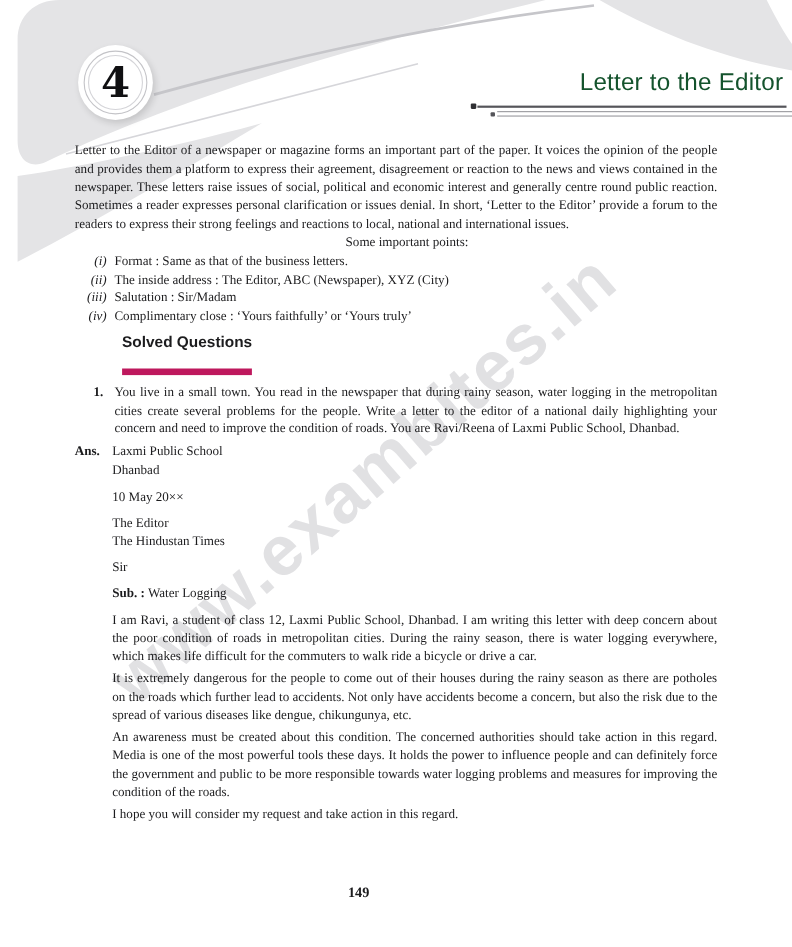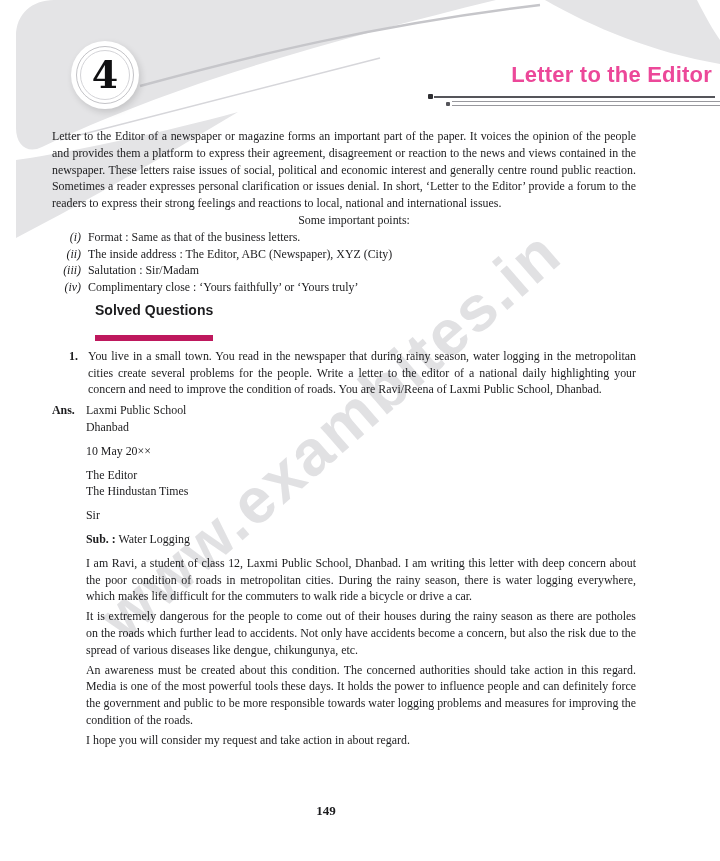--- a/index.html
+++ b/index.html
@@ -21,41 +21,41 @@
   }
   .chapter-badge .ring1 { position:absolute; inset:5px;  border:1px solid #c3c3c7; border-radius:50%; }
   .chapter-badge .ring2 { position:absolute; inset:9px;  border:1px solid #d4d4d8; border-radius:50%; }
   .chapter-number {
     font-family:"DejaVu Serif", serif; font-weight:bold; font-size:38px;
     color:#101012; line-height:1;
   }
 
   .page-title {
     position:absolute; top:62px; right:8px; z-index:2;
-    font-family:"Liberation Sans", sans-serif; font-weight:bold;
-    font-size:22px; letter-spacing:0.2px; color:#ec4899;
+    font-family:"Liberation Sans", sans-serif; font-weight:normal;
+    font-size:22px; letter-spacing:0.2px; color:#14532d;
   }
   .title-rule-1 { position:absolute; top:96px;  left:434px; right:5px; height:2px; background:#55555a; z-index:2; }
   .title-dot-1  { position:absolute; top:94px;  left:428px; width:5px; height:5px; background:#2f2f33; border-radius:1px; z-index:2; }
   .title-rule-2 { position:absolute; top:101px; left:452px; right:0;  height:5px;
                   border-top:1.5px solid #98989d; border-bottom:1.5px solid #98989d; z-index:2; }
   .title-dot-2  { position:absolute; top:102px; left:446px; width:4px; height:4px; background:#55555a; border-radius:1px; z-index:2; }
 
   
   .watermark {
     position:absolute; left:-10px; top:398px; width:680px; z-index:1;
     transform:rotate(-41deg); transform-origin:center;
     font-family:"Liberation Sans", sans-serif; font-weight:bold;
     font-size:64px; letter-spacing:2px; text-align:center;
     color:#c9c9cd; opacity:0.55; white-space:nowrap; pointer-events:none;
   }
 
   
   .content {
-    position:absolute; top:128px; left:52px; width:584px; z-index:2;
+    position:absolute; top:128px; left:68px; width:584px; z-index:2;
     font-size:11.9px; line-height:16.8px; text-align:justify;
   }
   .content p { margin:0; }
 
   .points-heading { text-align:center; text-indent:20px; margin-top:1px; }
   .points { margin:0; }
   .point { display:flex; text-align:left; }
   .point-numeral { width:36px; min-width:36px; text-align:right; padding-right:7px; font-style:italic; }
 
   .solved-heading {
@@ -165,21 +165,21 @@
 
         <p class="letter-line">
           <span class="subject-label">Sub. :</span>
           <span class="subject-text">Water Logging</span>
         </p>
         <div class="gap"></div>
 
         <p class="letter-para">I am Ravi, a student of class 12, Laxmi Public School, Dhanbad. I am writing this letter with deep concern about the poor condition of roads in metropolitan cities. During the rainy season, there is water logging everywhere, which makes life difficult for the commuters to walk ride a bicycle or drive a car.</p>
         <p class="letter-para">It is extremely dangerous for the people to come out of their houses during the rainy season as there are potholes on the roads which further lead to accidents. Not only have accidents become a concern, but also the risk due to the spread of various diseases like dengue, chikungunya, etc.</p>
         <p class="letter-para">An awareness must be created about this condition. The concerned authorities should take action in this regard. Media is one of the most powerful tools these days. It holds the power to influence people and can definitely force the government and public to be more responsible towards water logging problems and measures for improving the condition of the roads.</p>
-        <p class="letter-para">I hope you will consider my request and take action in about regard.</p>
+        <p class="letter-para">I hope you will consider my request and take action in this regard.</p>
 
 
       </div>
     </div>
   </div>
 
   <div class="page-number">149</div>
 
 </div>
 

